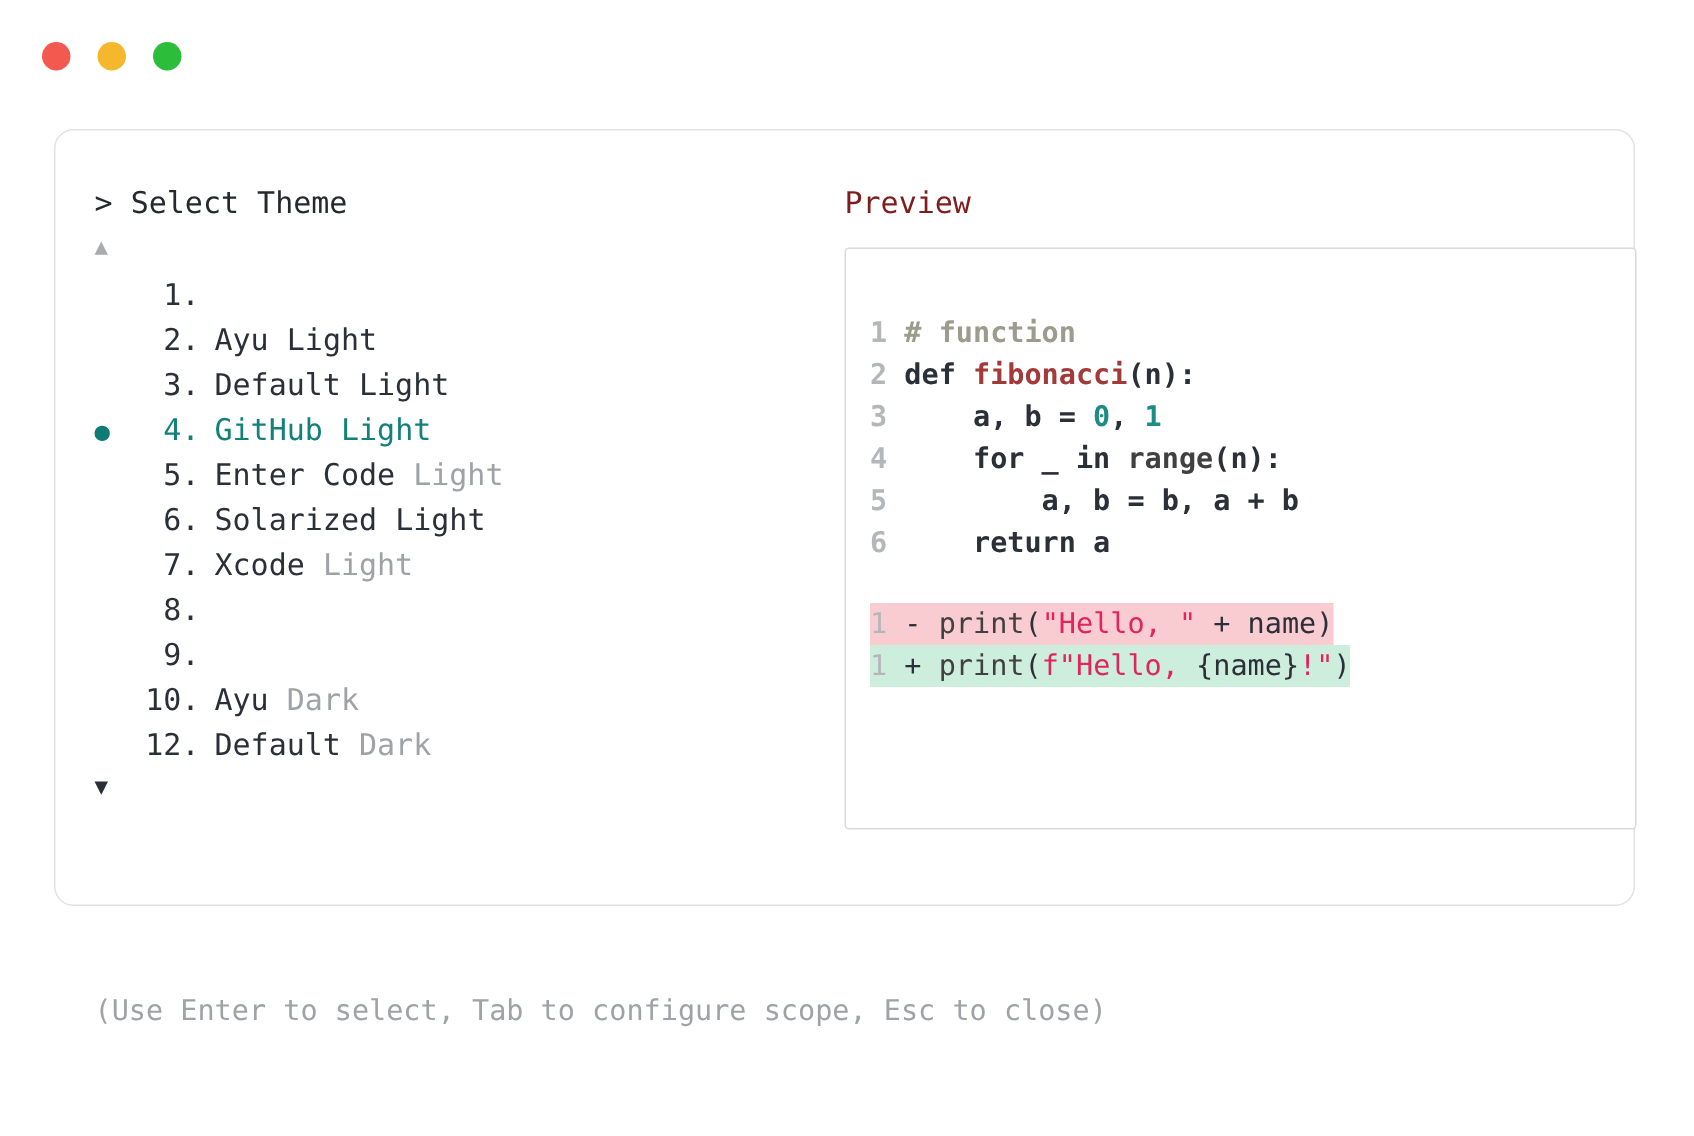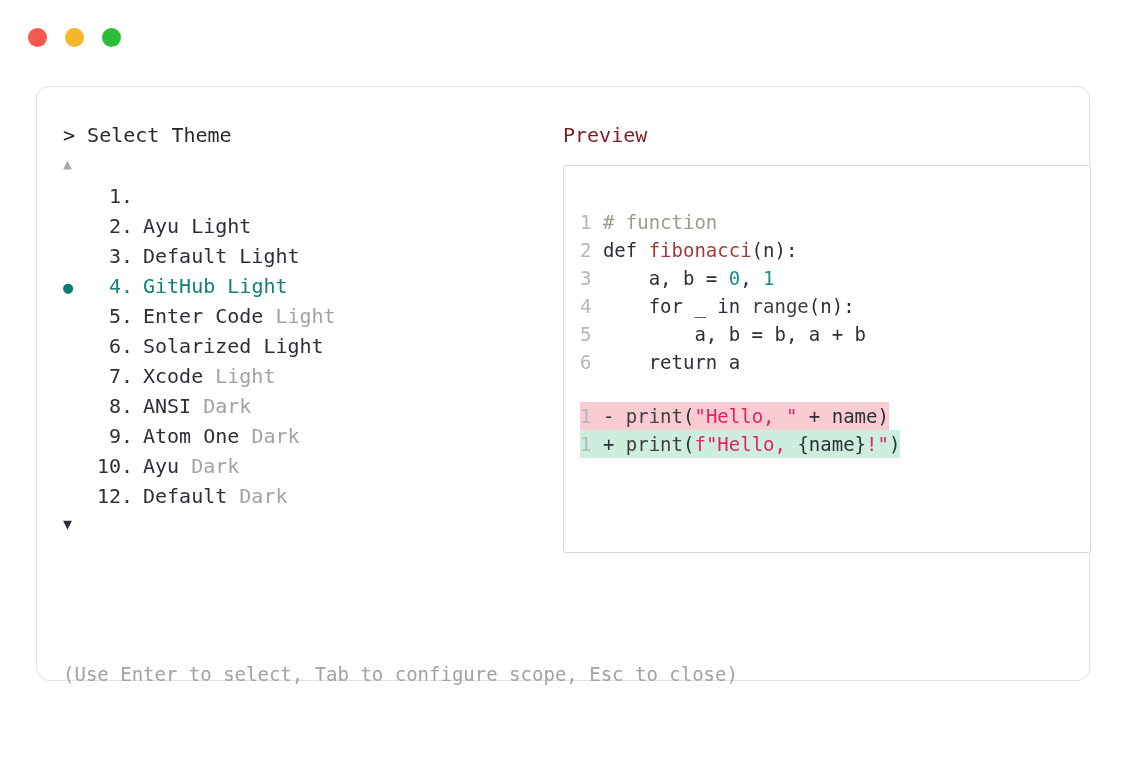--- a/index.html
+++ b/index.html
@@ -39,21 +39,21 @@
   .dot-close  { background: #f4594f; }
   .dot-min    { background: #f5b72c; }
   .dot-max    { background: #2cbe3a; }
 
   
   .card {
     position: absolute;
     left: 36px;
     top: 86px;
     width: 1054px;
-    height: 595px;
+    height: 518px;
     box-sizing: border-box;
     border: 1px solid #e2e2e2;
     border-radius: 13px;
     background: #ffffff;
   }
 
   .card-inner {
     position: absolute;
     left: 26px;
     top: 34px;
@@ -170,20 +170,21 @@
     left: 16px;
     top: 42px;
     font-size: 19px;
     line-height: 28px;
     white-space: pre;
   }
   .code-line {
     display: block;
     height: 28px;
     white-space: pre;
+    font-weight: bold;
   }
   .ln {
     color: #b4b7ba;
   }
   .code-line .seg { white-space: pre; }
 
   .t-plain    { color: #2b3038; }
   .t-comment  { color: #9b9b8e; }
   .t-func     { color: #a33a3a; }
   .t-number   { color: #1b8c86; }
@@ -225,22 +226,22 @@
           <span class="arrow arrow-up">▲</span>
 
           <div class="theme-list" id="theme-list">
               <div class="theme-row"><span class="bullet-cell"></span><span class="num-cell">1.</span></div>
               <div class="theme-row"><span class="bullet-cell"></span><span class="num-cell">2.</span><span class="label-cell"><span>Ayu </span><span class="variant strong">Light</span></span></div>
               <div class="theme-row"><span class="bullet-cell"></span><span class="num-cell">3.</span><span class="label-cell"><span>Default </span><span class="variant strong">Light</span></span></div>
               <div class="theme-row selected"><span class="bullet-cell">●</span><span class="num-cell">4.</span><span class="label-cell"><span>GitHub </span><span class="variant strong">Light</span></span></div>
               <div class="theme-row"><span class="bullet-cell"></span><span class="num-cell">5.</span><span class="label-cell"><span>Enter Code </span><span class="variant">Light</span></span></div>
               <div class="theme-row"><span class="bullet-cell"></span><span class="num-cell">6.</span><span class="label-cell"><span>Solarized </span><span class="variant strong">Light</span></span></div>
               <div class="theme-row"><span class="bullet-cell"></span><span class="num-cell">7.</span><span class="label-cell"><span>Xcode </span><span class="variant">Light</span></span></div>
-              <div class="theme-row"><span class="bullet-cell"></span><span class="num-cell">8.</span><span class="label-cell"><span>ANSI </span><span class="variant">Dark</span></span></div>
-              <div class="theme-row"><span class="bullet-cell"></span><span class="num-cell">9.</span><span class="label-cell"><span>Atom One </span><span class="variant">Dark</span></span></div>
+              <div class="theme-row"><span class="bullet-cell"></span><span class="num-cell">8.</span></div>
+              <div class="theme-row"><span class="bullet-cell"></span><span class="num-cell">9.</span></div>
               <div class="theme-row"><span class="bullet-cell"></span><span class="num-cell">10.</span><span class="label-cell"><span>Ayu </span><span class="variant">Dark</span></span></div>
               <div class="theme-row"><span class="bullet-cell"></span><span class="num-cell">12.</span><span class="label-cell"><span>Default </span><span class="variant">Dark</span></span></div>
             </div>
 
           <span class="arrow arrow-down">▼</span>
 
           <div class="hint">(Use Enter to select, Tab to configure scope, Esc to close)</div>
         </div>
 
         <div class="col-right">

